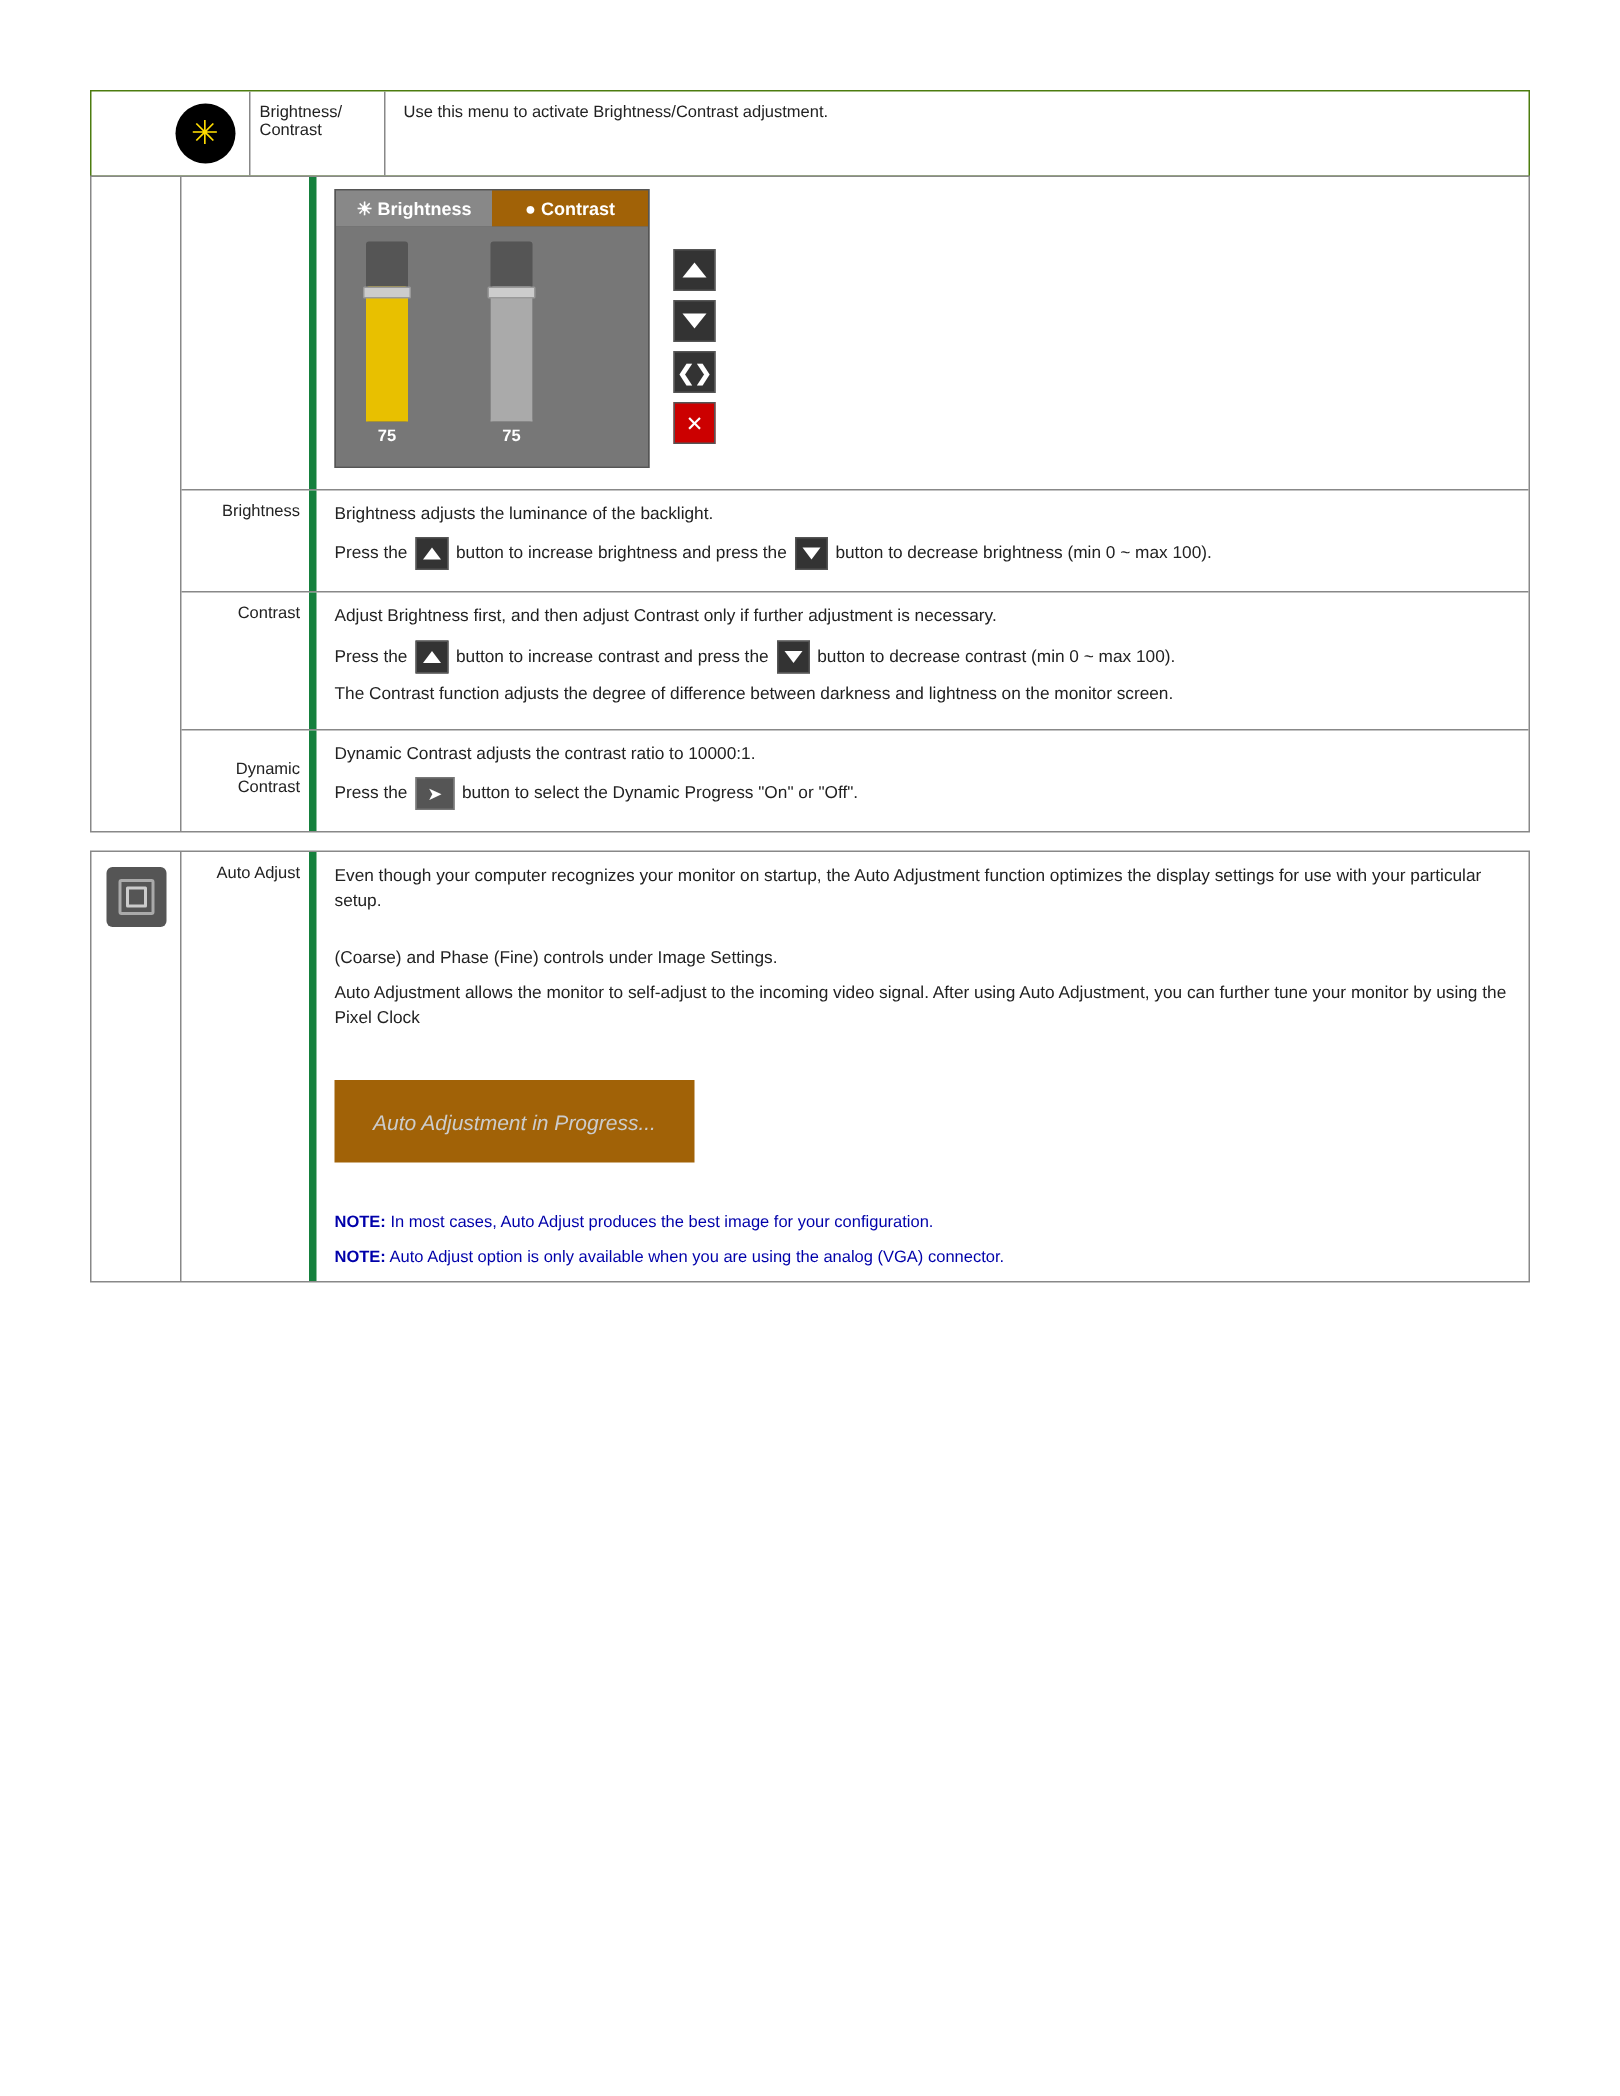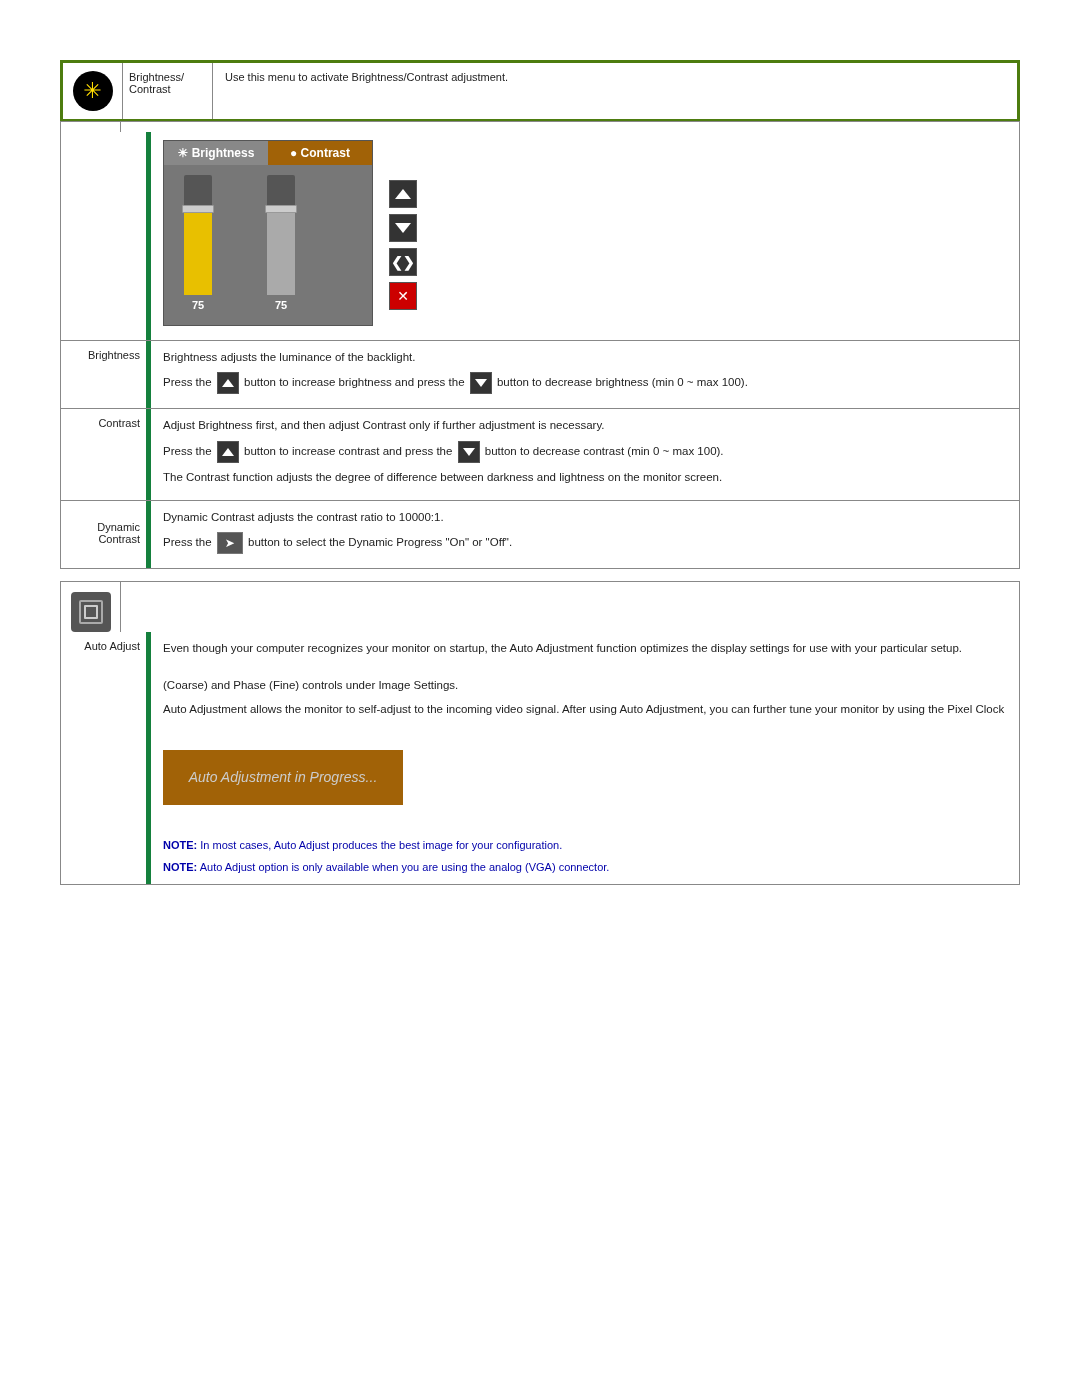--- a/index.html
+++ b/index.html
@@ -281,21 +281,20 @@
 
     
     .bc-panel-area {
       display: flex;
       align-items: flex-start;
     }
 
     .outer-row {
       display: flex;
       border: 1px solid #888;
-      flex-direction: column;
     }
 
     .outer-icon-col {
       width: 60px;
       border-right: 1px solid #888;
       display: flex;
       align-items: flex-start;
       justify-content: center;
       padding-top: 10px;
     }
@@ -323,22 +322,23 @@
     }
 
     .inner-content-col {
       flex: 1;
       padding: 8px 12px;
     }
 
     
     .top-row {
       display: flex;
-      border: 3px solid #4d7c0f;
+      border: 1px solid #4d7c0f;
       margin-bottom: -1px;
+      padding-left: 46px;
     }
 
     .top-icon-col {
       width: 60px;
       border-right: 1px solid #888;
       padding: 8px 4px;
       text-align: center;
     }
 
     .top-label-col {

